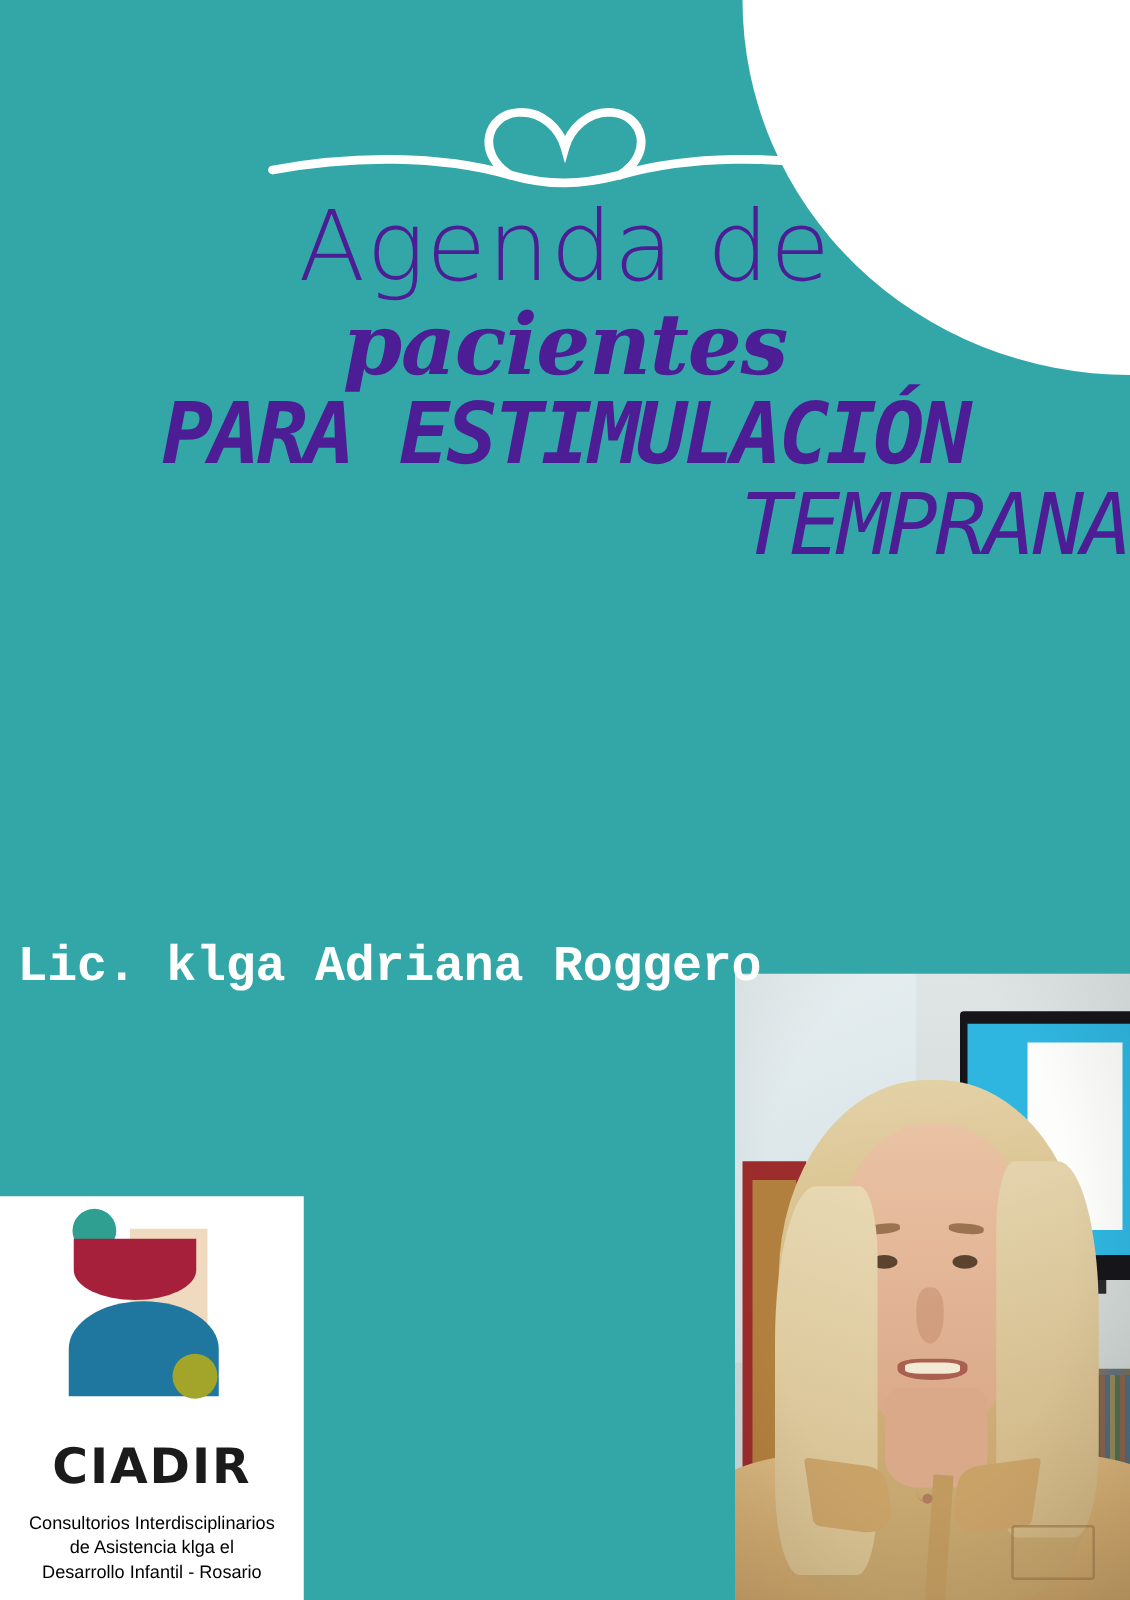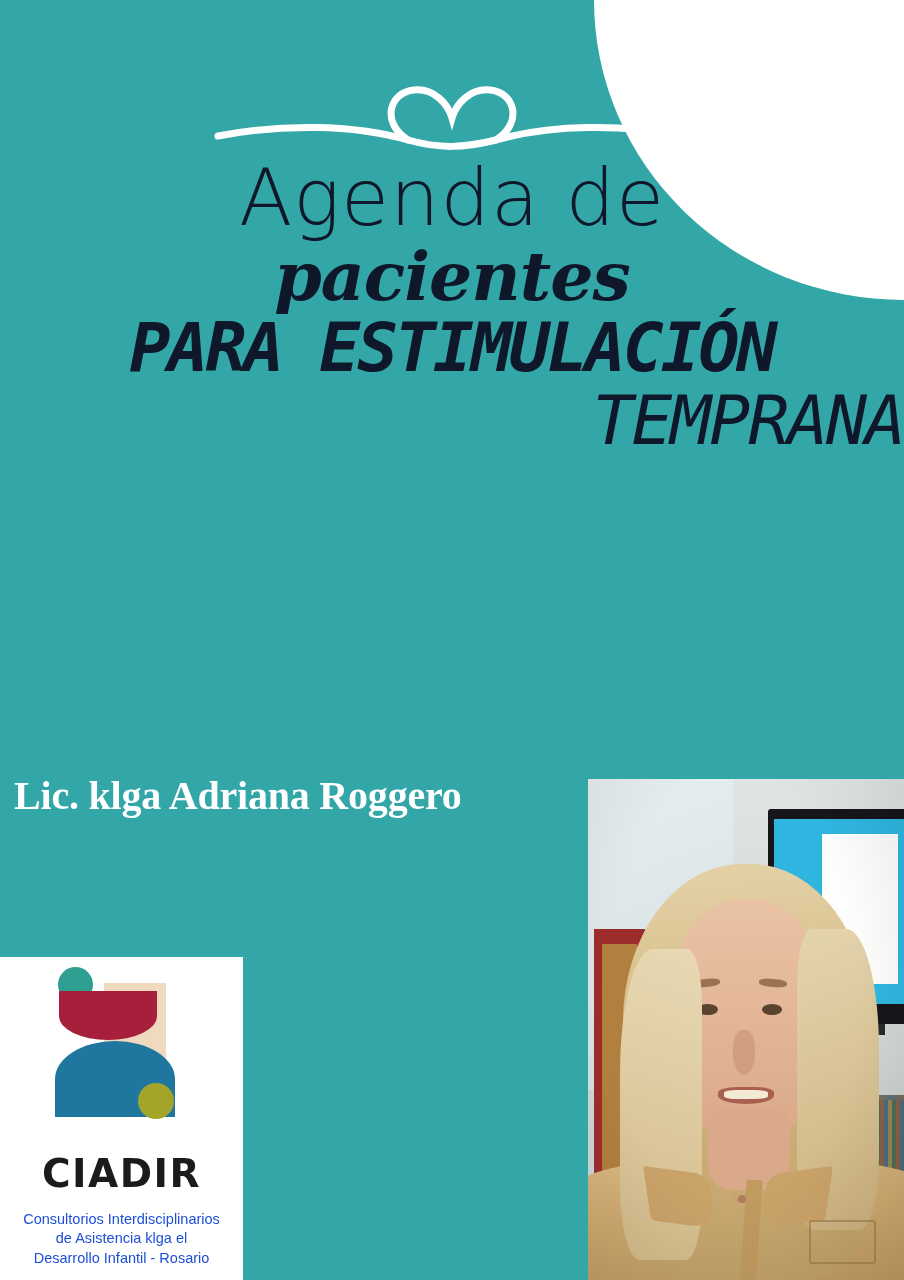--- a/index.html
+++ b/index.html
@@ -43,21 +43,21 @@
   .divider svg { display: block; }
 
   
   .headline {
     position: absolute;
     left: 0;
     right: 0;
     top: 160px;
     z-index: 4;
     text-align: center;
-    color: #0f172a;
+    color: #4c1d95;
   }
   .line-agenda {
     font-family: "DejaVu Sans", sans-serif;
     font-weight: 300;
     font-size: 78px;
     line-height: 0.98;
     letter-spacing: 1px;
     padding-bottom: 6px;
   }
   .line-script {
@@ -96,26 +96,25 @@
     text-align: right;
   }
 
   
   .prof-name {
     position: absolute;
     left: 14px;
     top: 752px;
     z-index: 5;
     color: #ffffff;
-    font-family: Liberation Serif, serif;
+    font-family: Liberation Mono, monospace;
     font-weight: 700;
     font-size: 40px;
     letter-spacing: -0.2px;
     white-space: nowrap;
-    margin-top: 20px;
   }
 
   
   .photo {
     position: absolute;
     left: 588px;
     top: 779px;
     width: 316px;
     height: 501px;
     z-index: 3;
@@ -295,21 +294,21 @@
     font-size: 39px;
     letter-spacing: 1.5px;
     color: #1b1b1b;
     margin-top: 20px;
   }
   .logo-tagline {
     text-align: center;
     font-family: "Liberation Sans", sans-serif;
     font-size: 14.5px;
     line-height: 1.33;
-    color: #1d4ed8;
+    color: #000000;
     margin-top: 14px;
     padding: 0 8px;
   }
 </style>
 </head>
 <body>
 
 <div id="poster">
 
   <div class="corner-circle"></div>

